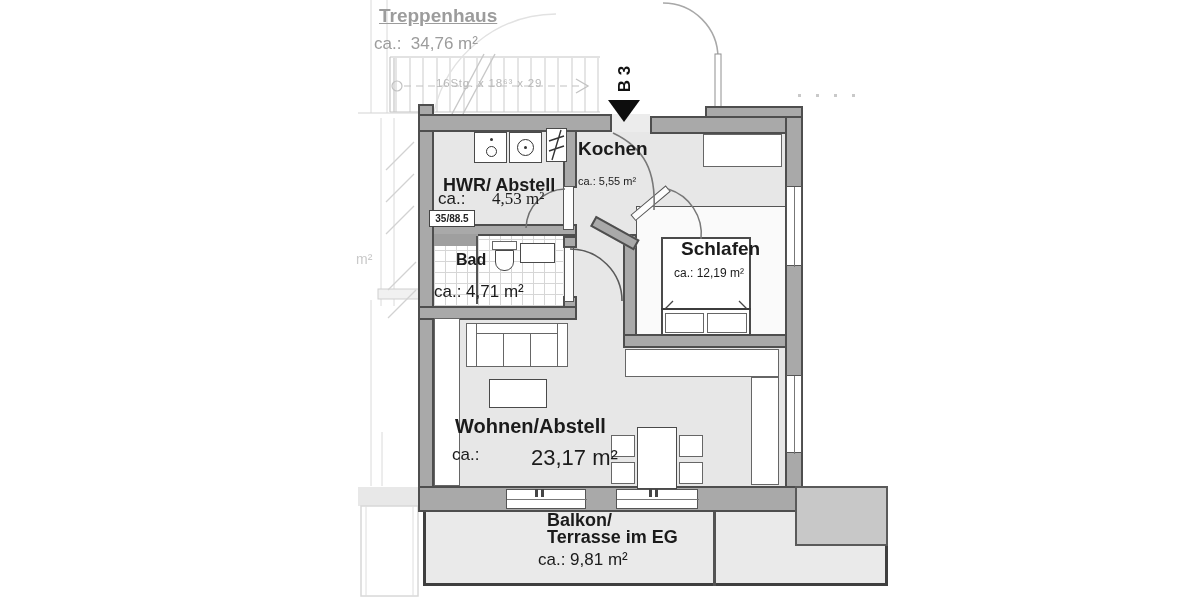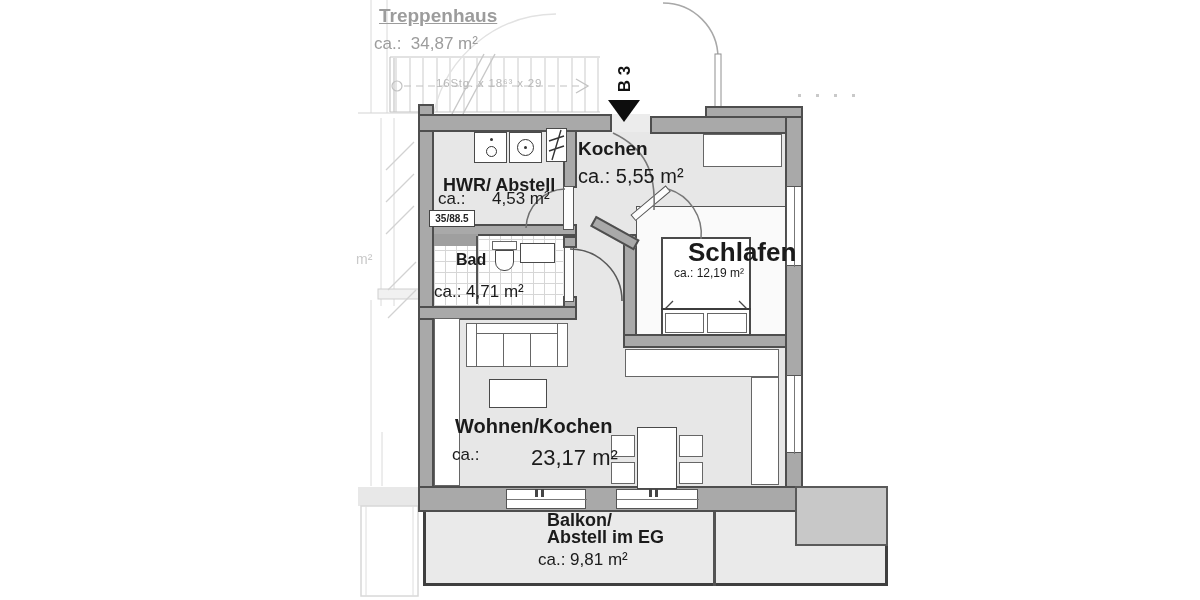--- a/index.html
+++ b/index.html
@@ -150,41 +150,41 @@
     <path fill="none" stroke="#5a5a5a" stroke-width="1.6" d="M570 249 A52 52 0 0 1 622 301"></path>
     <path fill="none" stroke="#787878" stroke-width="1.5" d="M668 189 A47 47 0 0 1 701 239"></path>
     <path fill="none" stroke="#333" stroke-width="1.4" d="M549 141 L564 136 M549 151 L564 146 M552 160 L561 130"></path>
     <path fill="none" stroke="#444" stroke-width="1.3" d="M665 309 L673 301 M747 309 L739 301"></path>
   </svg>
 
   <div class="abs" style="left:429px;top:210px;width:46px;height:17px;background:#fff;border:1.5px solid #444;box-sizing:border-box;
        display:flex;align-items:center;justify-content:center;font-size:10px;font-weight:bold;color:#222;">35/88.5</div>
 
   <div class="t b gray" style="left:379px;top:6px;font-size:19px;text-decoration:underline;">Treppenhaus</div>
-  <div class="t gray pre" style="left:374px;top:35px;font-size:17px;">ca.:  34,87 m²</div>
+  <div class="t gray pre" style="left:374px;top:35px;font-size:17px;">ca.:  34,76 m²</div>
   <div class="t" style="left:436px;top:77px;font-size:11.5px;color:#b9b9b9;letter-spacing:0.8px;">16Stg. x 18⁶³ x 29</div>
   <div class="t" style="left:356px;top:252px;font-size:14px;color:#c9c9c9;">m²</div>
 
   <div class="t b" style="left:443px;top:176px;font-size:18px;">HWR/ Abstell</div>
   <div class="t" style="left:438px;top:190px;font-size:17px;">ca.:</div>
-  <div class="t" style="left:492px;top:190px;font-size:17px;">4,53 m²</div>
+  <div class="t" style="left:492px;top:190px;font-size:17px;font-family:Liberation Serif, serif;">4,53 m²</div>
 
   <div class="t b" style="left:578px;top:139px;font-size:19px;">Kochen</div>
-  <div class="t" style="left:578px;top:166px;font-size:20px;text-align:center;">ca.: 5,55 m²</div>
+  <div class="t" style="left:578px;top:176px;font-size:11px;text-align:center;">ca.: 5,55 m²</div>
 
   <div class="t b" style="left:456px;top:252px;font-size:16px;">Bad</div>
   <div class="t" style="left:434px;top:283px;font-size:17px;">ca.: 4,71 m²</div>
 
-  <div class="t b" style="left:681px;top:239px;font-size:26px;margin-left:7px;">Schlafen</div>
+  <div class="t b" style="left:681px;top:239px;font-size:19px;">Schlafen</div>
   <div class="t" style="left:674px;top:267px;font-size:12px;">ca.: 12,19 m²</div>
 
-  <div class="t b" style="left:455px;top:416px;font-size:20px;">Wohnen/Kochen</div>
+  <div class="t b" style="left:455px;top:416px;font-size:20px;">Wohnen/Abstell</div>
   <div class="t" style="left:452px;top:446px;font-size:17px;">ca.:</div>
   <div class="t" style="left:531px;top:446px;font-size:22px;">23,17 m²</div>
 
   <div class="t b" style="left:547px;top:511px;font-size:18px;">Balkon/</div>
-  <div class="t b" style="left:547px;top:528px;font-size:18px;">Abstell im EG</div>
+  <div class="t b" style="left:547px;top:528px;font-size:18px;">Terrasse im EG</div>
   <div class="t" style="left:538px;top:551px;font-size:17px;">ca.: 9,81 m²</div>
 
   <div id="b3-marker">B 3</div>
   <div id="b3-triangle"></div>
 
 </div>
 
 </body></html>

